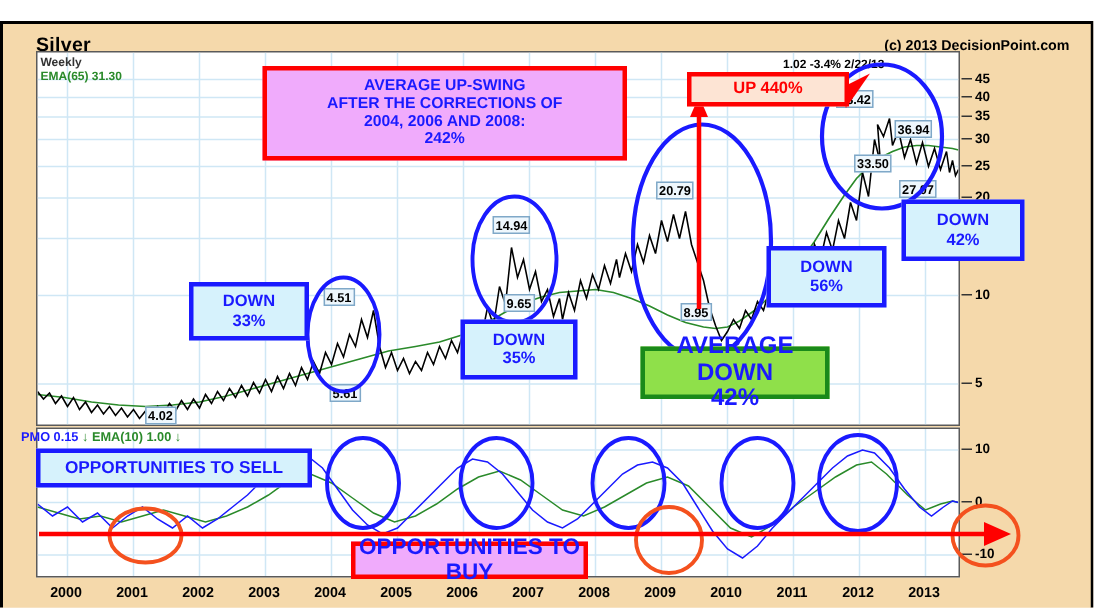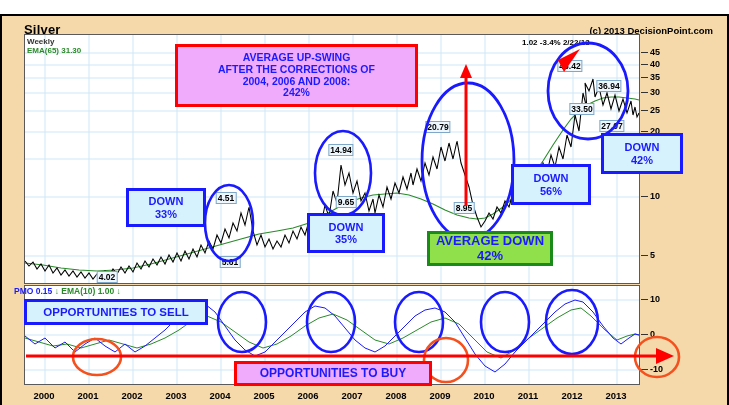--- a/index.html
+++ b/index.html
@@ -289,21 +289,21 @@
   <div class="x-label" style="left:438px">2009</div>
   <div class="x-label" style="left:482px">2010</div>
   <div class="x-label" style="left:526px">2011</div>
   <div class="x-label" style="left:570px">2012</div>
   <div class="x-label" style="left:614px">2013</div>
 
   <div class="pt" style="left:224px;top:176px">4.51</div>
   <div class="pt" style="left:228px;top:240px">5.61</div>
   <div class="pt" style="left:339px;top:128px">14.94</div>
   <div class="pt" style="left:344px;top:180px">9.65</div>
-  <div class="pt" style="left:436px;top:105px">20.79</div>
+  <div class="pt" style="left:448px;top:105px">20.79</div>
   <div class="pt" style="left:462px;top:186px">8.95</div>
   <div class="pt" style="left:568px;top:44px">48.42</div>
   <div class="pt" style="left:607px;top:64px">36.94</div>
   <div class="pt" style="left:580px;top:87px">33.50</div>
   <div class="pt" style="left:610px;top:104px">27.07</div>
   <div class="pt" style="left:105px;top:255px">4.02</div>
 
   <svg id="overlay">
 
     <ellipse cx="227" cy="207" rx="24" ry="38" fill="none" stroke="#1a1aff" stroke-width="2.6"></ellipse>
@@ -334,32 +334,33 @@
       <line x1="24" y1="340" x2="660" y2="340" stroke="#ff0000" stroke-width="3"></line>
       <polygon points="672,340 654,332 654,348" fill="#ff0000"></polygon>
     </g>
   </svg>
 
   <div class="abox pink" style="left:173px;top:28px;width:243px;height:63px;font-size:10.5px;">AVERAGE UP-SWING
 AFTER THE CORRECTIONS OF
 2004, 2006 AND 2008:
 242%</div>
 
+  <div class="abox peach" style="left:456px;top:32px;width:108px;height:23px;font-size:11px;">UP 440%</div>
 
   <div class="abox cyan" style="left:124px;top:172px;width:80px;height:39px;font-size:11px;">DOWN
 33%</div>
 
   <div class="abox cyan" style="left:305px;top:197px;width:78px;height:40px;font-size:11px;">DOWN
 35%</div>
 
   <div class="abox cyan" style="left:509px;top:148px;width:80px;height:41px;font-size:11px;">DOWN
 56%</div>
 
   <div class="abox cyan" style="left:599px;top:117px;width:82px;height:41px;font-size:11px;">DOWN
 42%</div>
 
-  <div class="abox green" style="left:425px;top:215px;width:126px;height:35px;font-size:13px;">AVERAGE DOWN
+  <div class="abox green" style="left:425px;top:215px;width:126px;height:35px;font-size:16px;">AVERAGE DOWN
 42%</div>
 
   <div class="abox cyan" style="left:22px;top:283px;width:184px;height:26px;font-size:11.5px;text-align:right;">OPPORTUNITIES TO SELL</div>
 
-  <div class="abox pink" style="left:232px;top:345px;width:198px;height:25px;font-size:12px;">OPPORTUNITIES TO BUY</div>
+  <div class="abox pink" style="left:232px;top:345px;width:158px;height:25px;font-size:15px;">OPPORTUNITIES TO BUY</div>
 </div>
 
 </body></html>

